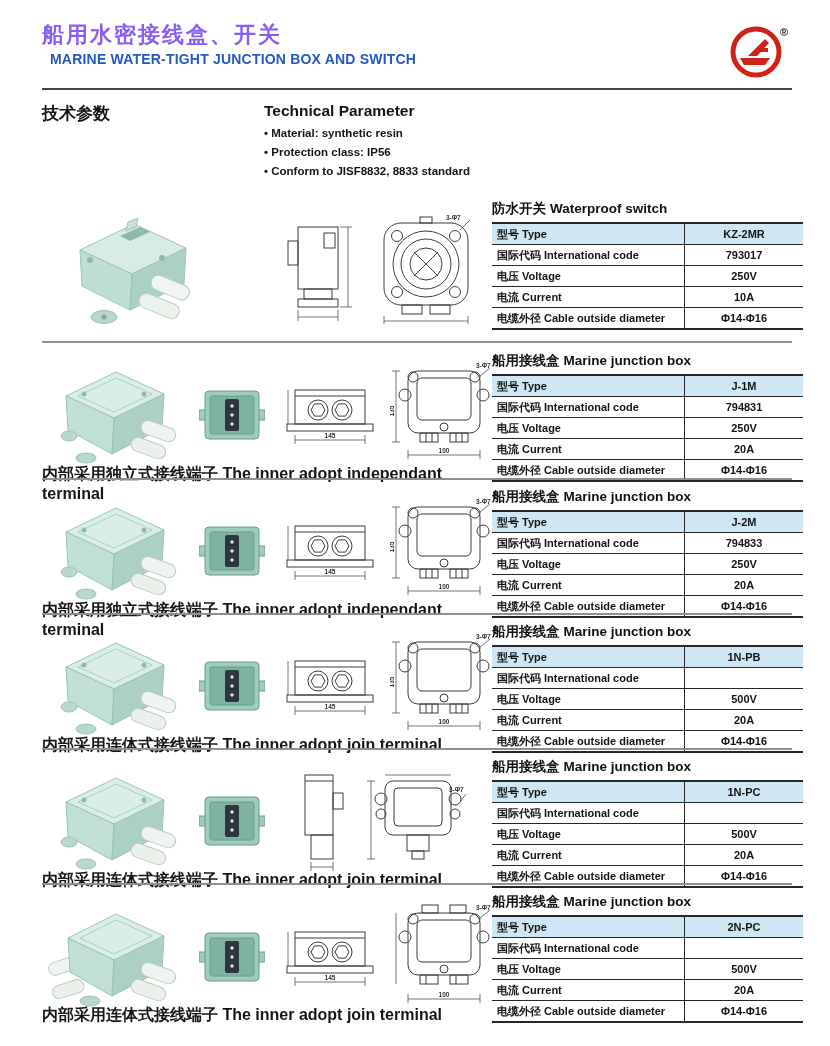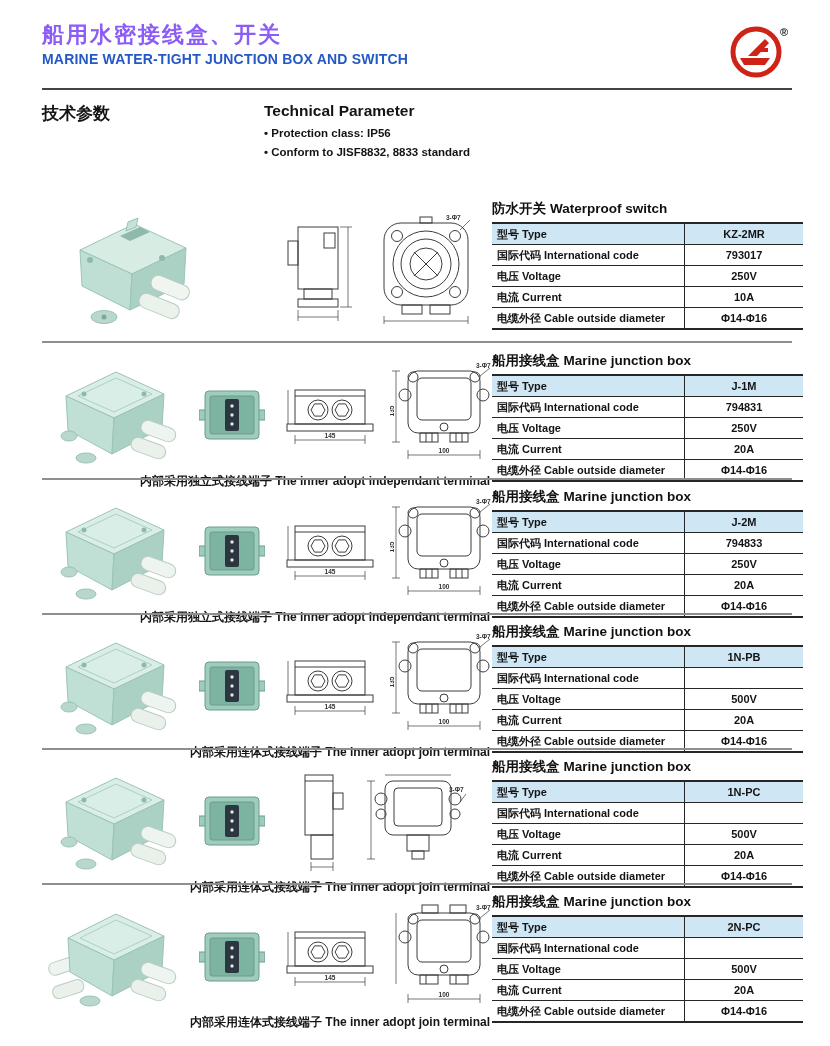--- a/index.html
+++ b/index.html
@@ -2,21 +2,21 @@
 <html><head>
 <meta charset="utf-8">
 <style>
   html,body{margin:0;padding:0;background:#e8e8e8;}
   #page{position:relative;width:830px;height:1046px;background:#ffffff;margin:0 auto;
         font-family:"Liberation Sans",sans-serif;color:#111;overflow:hidden;}
 
   
   #header{position:absolute;left:42px;top:22px;right:38px;height:64px;}
   .title-cn{font-size:22px;font-weight:bold;color:#8b5cf6;letter-spacing:2px;line-height:26px;}
-  .title-en{font-size:14px;font-weight:bold;color:#2458c4;margin-top:3px;letter-spacing:.2px;}
+  .title-en{font-size:14px;font-weight:bold;color:#2458c4;margin-top:3px;letter-spacing:.2px;margin-left:8px;}
   #brand{position:absolute;right:0;top:2px;display:flex;align-items:center;}
   #brand .reg{font-size:11px;font-weight:bold;color:#222;position:relative;top:-20px;left:-4px;}
   .brand-text{font-size:21px;font-weight:bold;color:#252525;margin-left:8px;letter-spacing:2px;}
   #header-rule{position:absolute;left:42px;right:38px;top:88px;height:2px;background:#434343;}
 
   
   #tech{position:absolute;left:42px;top:102px;width:560px;display:flex;}
   .tp-col{width:222px;}
   .tp-col.en{width:320px;}
   .tp-title{font-size:17px;font-weight:bold;color:#141414;margin:0 0 6px 0;}
@@ -31,22 +31,22 @@
   .vis{flex:0 0 auto;}
   .photo-switch{margin-left:4px;}
   .draw-side-switch{margin-left:74px;}
   .draw-front-round{margin-left:16px;}
   .photo-box,.photo-box-multi{margin-left:4px;}
   .photo-inner{margin-left:18px;}
   .draw-top-box{margin-left:20px;}
   .draw-front-box,.draw-front-2n{margin-left:10px;}
   .draw-side-c{margin-left:26px;}
   .draw-front-c{margin-left:14px;}
-  .sec-caption{position:absolute;left:0;top:116px;width:448px;text-align:right;
-               font-size:12px;font-weight:bold;color:#151515;margin-top:9px;}
+  .sec-caption{position:absolute;left:0;top:116px;width:448px;text-align:left;
+               font-size:16px;font-weight:bold;color:#151515;}
   .sec-right{position:absolute;left:450px;top:4px;width:302px;}
   .sec-title{font-size:13.5px;font-weight:bold;color:#101010;margin-bottom:4px;white-space:nowrap;}
   .sec-title .t-en{margin-left:4px;}
 
   .spec-table{width:302px;border-collapse:collapse;table-layout:fixed;
               border-top:2px solid #262626;border-bottom:2px solid #262626;}
   .spec-table td{border-bottom:1.5px solid #262626;height:20px;font-size:11px;
                  font-weight:bold;color:#141414;padding:0 5px;overflow:hidden;white-space:nowrap;}
   .spec-table td.lbl{width:182px;}
   .spec-table td.val{width:108px;text-align:center;border-left:1.5px solid #262626;margin-left:44px;}
@@ -79,20 +79,21 @@
   </div>
   <div id="header-rule"></div>
 
   <div id="tech">
     <div class="tp-col">
       <div class="tp-title">技术参数</div>
     </div>
     <div class="tp-col en">
       <div class="tp-title">Technical Parameter</div>
       <ul class="tp-list">
+        <li>Material: synthetic resin</li>
         <li>Protection class: IP56</li>
         <li>Conform to JISF8832, 8833 standard</li>
       </ul>
     </div>
   </div>
 
   <div id="sections">
   <section class="section" style="top: 196px;">
     <div class="sec-visuals">
           <div class="vis photo-switch"><svg width="158" height="118" viewBox="0 0 158 118">

